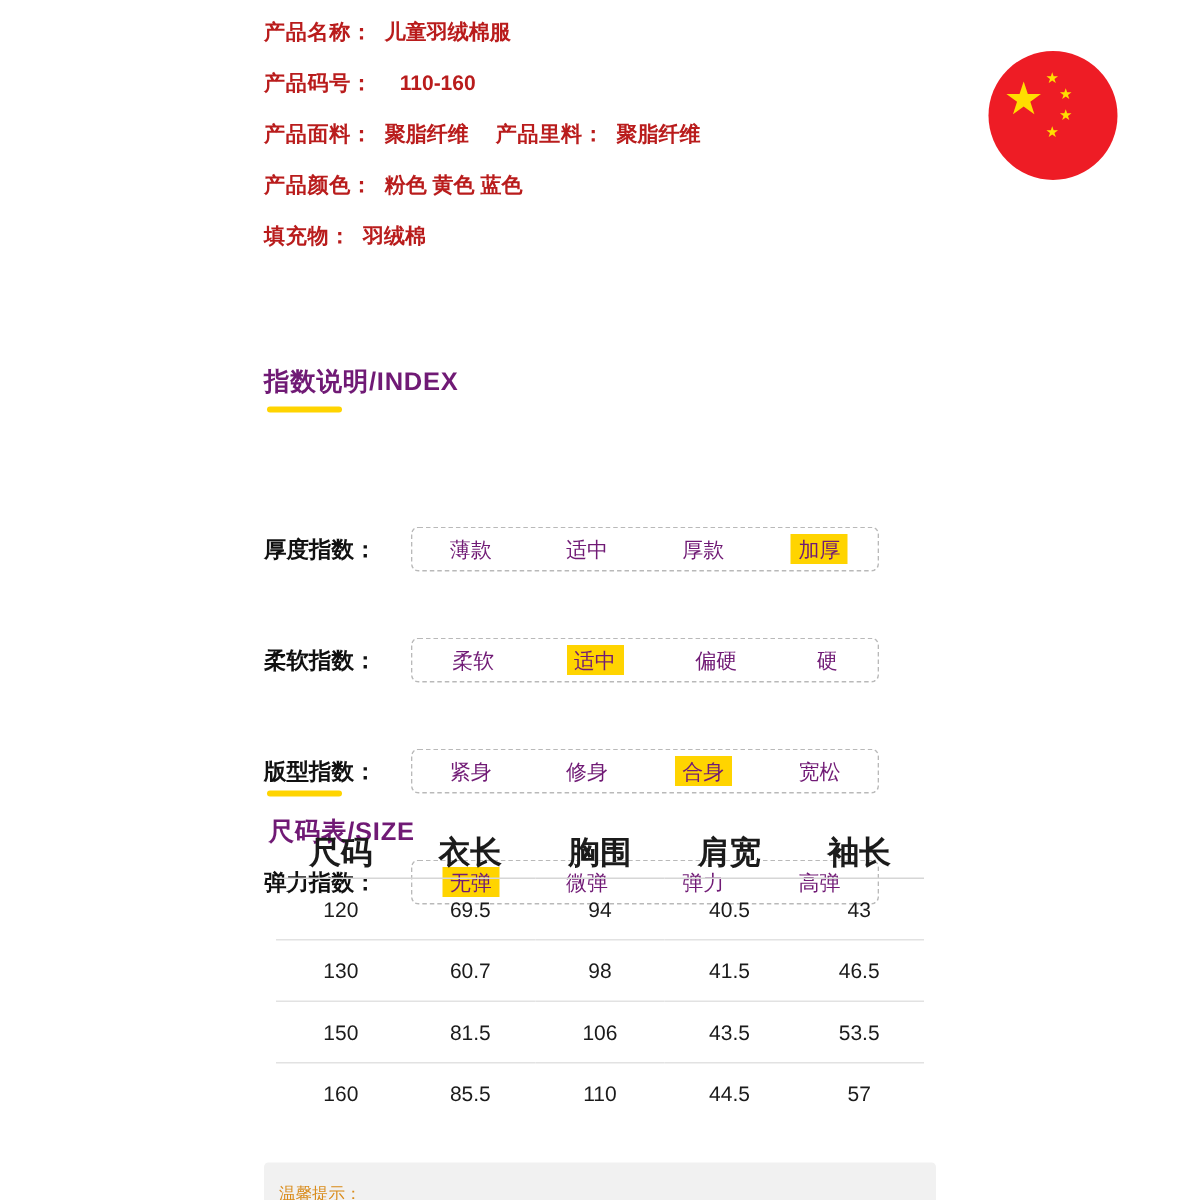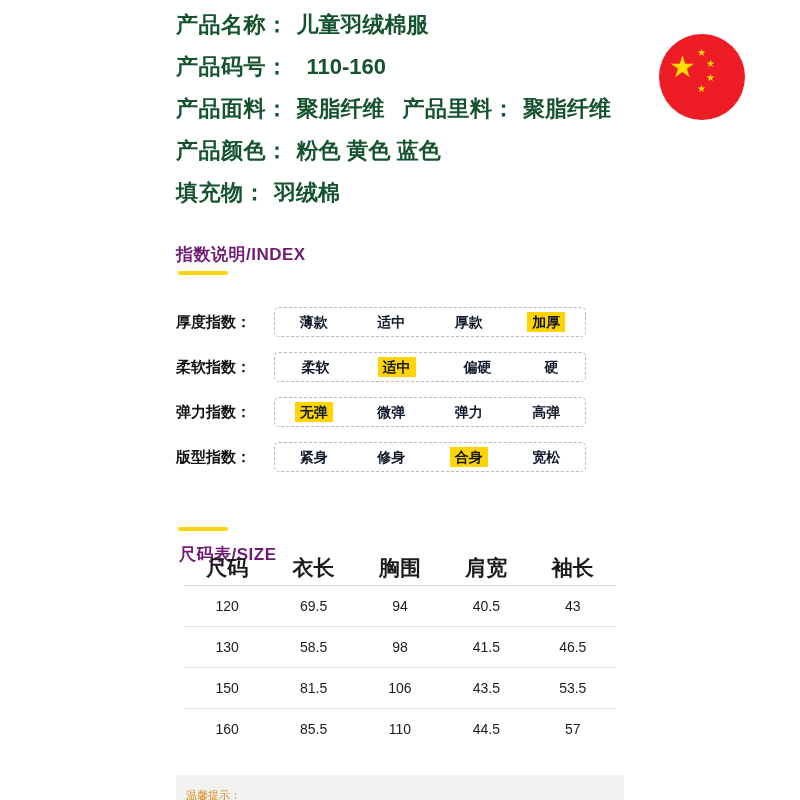--- a/index.html
+++ b/index.html
@@ -47,26 +47,26 @@
   .star.s4 { font-size: 10px; top: 50px; left: 38px; }
 
   
   .spec-block {
     position: absolute;
     top: 14px;
     left: 176px;
     width: 470px;
   }
   .spec-line {
-    font-size: 22px;
+    font-size: 14px;
     font-weight: bold;
     line-height: 1.0;
     margin-bottom: 20px;
     white-space: nowrap;
-    color: #14532d;
+    color: #b91c1c;
   }
   .spec-line .lbl { letter-spacing: 0.5px; }
   .spec-line .val { font-weight: bold; }
   .spec-line .gap { display: inline-block; width: 18px; }
   .spec-line .gap-sm { display: inline-block; width: 8px; }
 
   
   .section-title {
     position: absolute;
     font-size: 17px;
@@ -92,42 +92,43 @@
     position: absolute;
     top: 307px;
     left: 176px;
     width: 410px;
   }
   .index-row {
     display: flex;
     align-items: center;
     height: 30px;
     margin-bottom: 15px;
+    margin-top: 44px;
   }
   .index-label {
     width: 98px;
     font-size: 15px;
     font-weight: bold;
     color: #111;
     white-space: nowrap;
   }
   .index-box {
     flex: 1;
     height: 30px;
     border: 1px dashed #b9b9b9;
     border-radius: 5px;
     display: flex;
     align-items: center;
     justify-content: space-around;
     box-sizing: border-box;
   }
   .opt {
     font-size: 14px;
-    font-weight: bold;
-    color: #0f172a;
+    font-weight: normal;
+    color: #701a75;
     padding: 2px 5px;
     line-height: 1.2;
     white-space: nowrap;
   }
   .opt.active {
     background: #ffd400;
     text-align: right;
   }
 
   
@@ -236,39 +237,39 @@
       <div class="index-label">柔软指数：</div>
       <div class="index-box">
         <span class="opt">柔软</span>
         <span class="opt active">适中</span>
         <span class="opt">偏硬</span>
         <span class="opt">硬</span>
       </div>
     </div>
 
     <div class="index-row">
+      <div class="index-label">版型指数：</div>
+      <div class="index-box">
+        <span class="opt">紧身</span>
+        <span class="opt">修身</span>
+        <span class="opt active">合身</span>
+        <span class="opt">宽松</span>
+      </div>
+    </div>
+
+    <div class="index-row">
       <div class="index-label">弹力指数：</div>
       <div class="index-box">
         <span class="opt active">无弹</span>
         <span class="opt">微弹</span>
         <span class="opt">弹力</span>
         <span class="opt">高弹</span>
       </div>
     </div>
 
-    <div class="index-row">
-      <div class="index-label">版型指数：</div>
-      <div class="index-box">
-        <span class="opt">紧身</span>
-        <span class="opt">修身</span>
-        <span class="opt active">合身</span>
-        <span class="opt">宽松</span>
-      </div>
-    </div>
-
   </div>
 
   <div class="section-title" id="size-title">尺码表/SIZE</div>
   <div class="section-underline" id="size-underline"></div>
 
   <table class="size-table">
     <thead>
       <tr>
         <th>尺码</th>
         <th>衣长</th>
@@ -280,21 +281,21 @@
     <tbody>
       <tr>
         <td>120</td>
         <td>69.5</td>
         <td>94</td>
         <td>40.5</td>
         <td>43</td>
       </tr>
       <tr>
         <td>130</td>
-        <td>58.5</td>
+        <td>60.7</td>
         <td>98</td>
         <td>41.5</td>
         <td>46.5</td>
       </tr>
       <tr>
         <td>150</td>
         <td>81.5</td>
         <td>106</td>
         <td>43.5</td>
         <td>53.5</td>

